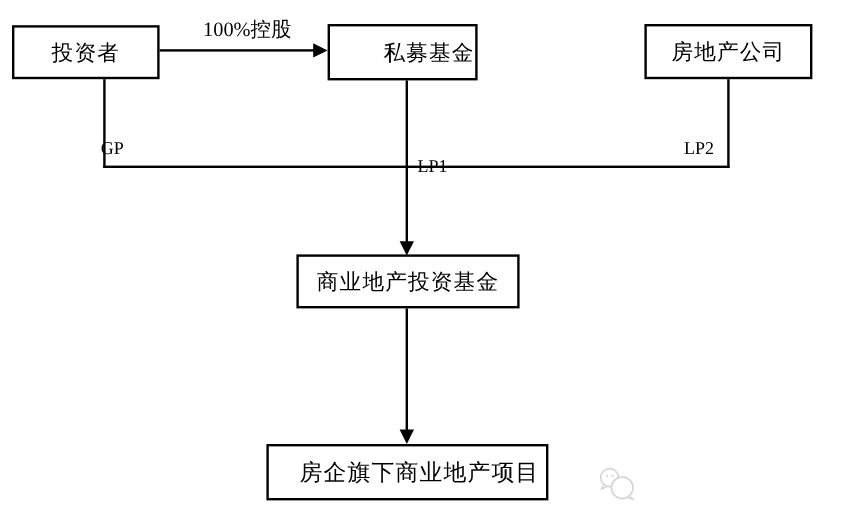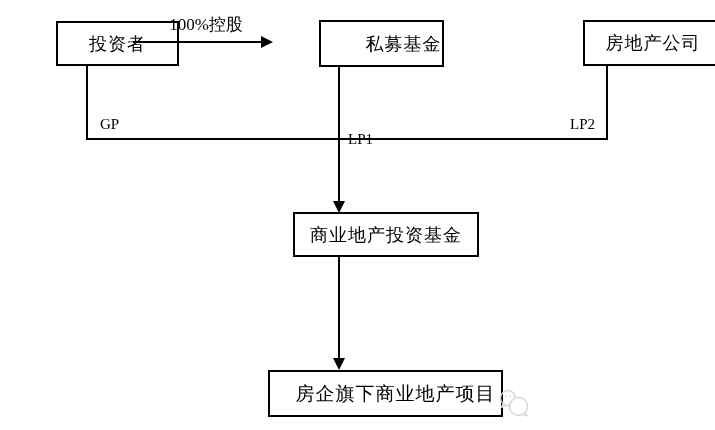--- a/index.html
+++ b/index.html
@@ -17,21 +17,20 @@
     box-sizing: border-box;
     border: 2px solid #000000;
     background: #ffffff;
     display: flex;
     align-items: center;
     justify-content: center;
     font-size: 18px;
     letter-spacing: 1px;
     color: #000000;
     white-space: nowrap;
-    margin-left: 46px;
   }
   #node-investor        { left: 10px;  top: 21px;  width: 123px; height: 45px; }
   #node-private-fund    { left: 273px; top: 20px;  width: 125px; height: 47px; padding-left: 44px; }
   #node-real-estate     { left: 537px; top: 20px;  width: 140px; height: 46px; }
   #node-commercial-fund { left: 247px; top: 212px; width: 186px; height: 45px; }
   #node-project         { left: 222px; top: 370px; width: 235px; height: 47px; font-size: 19px; padding-left: 20px; }
 
   
   .line { position: absolute; background: #000000; }
   #line-holding          { left: 133px; top: 41px;  width: 130px; height: 2px; }
@@ -63,21 +62,21 @@
     position: absolute;
     font-family: Liberation Serif, serif;
     font-size: 15px;
     color: #000000;
     white-space: nowrap;
   }
   #label-holding {
     left: 145px; top: 13px; width: 122px;
     text-align: center; font-size: 17px;
   }
-  #label-gp  { left: 100px; top: 116px; }
+  #label-gp  { left: 84px; top: 116px; }
   #label-lp1 { left: 348px; top: 131px; }
   #label-lp2 { left: 570px; top: 116px; text-align: center; }
 
   
   #watermark {
     position: absolute;
     left: 498px; top: 388px;
     display: flex;
     align-items: center;
     gap: 7px;

